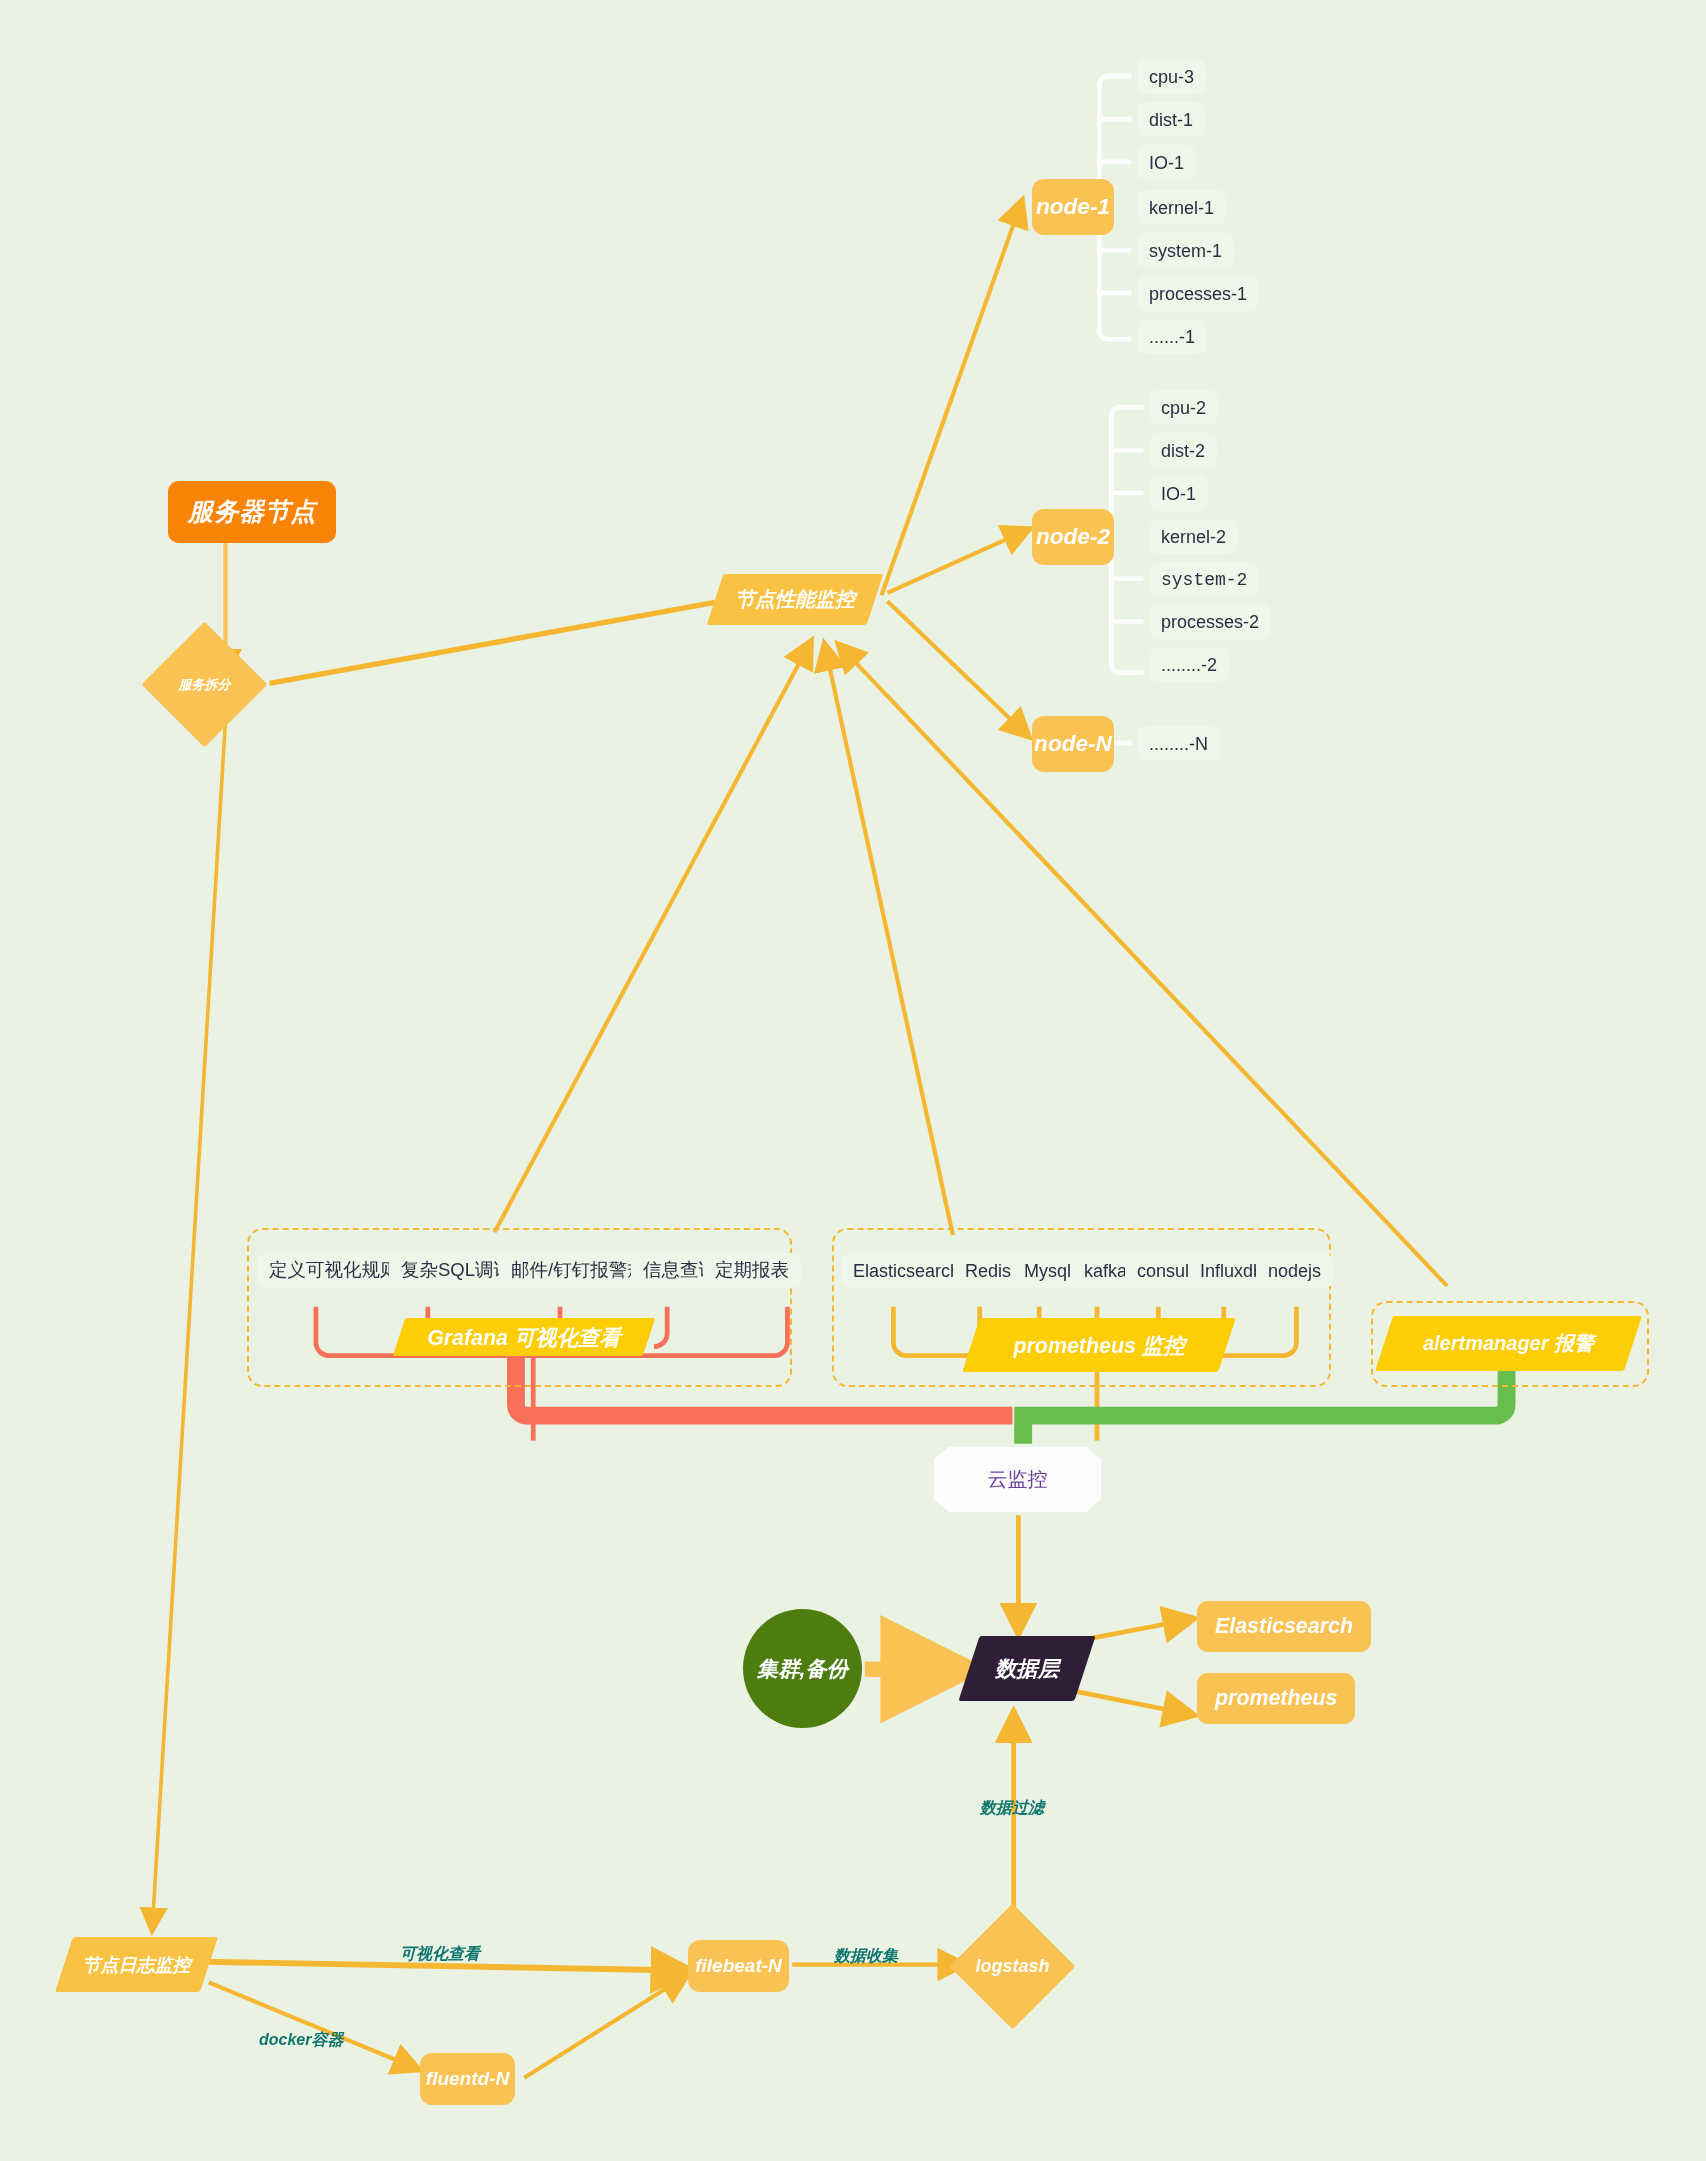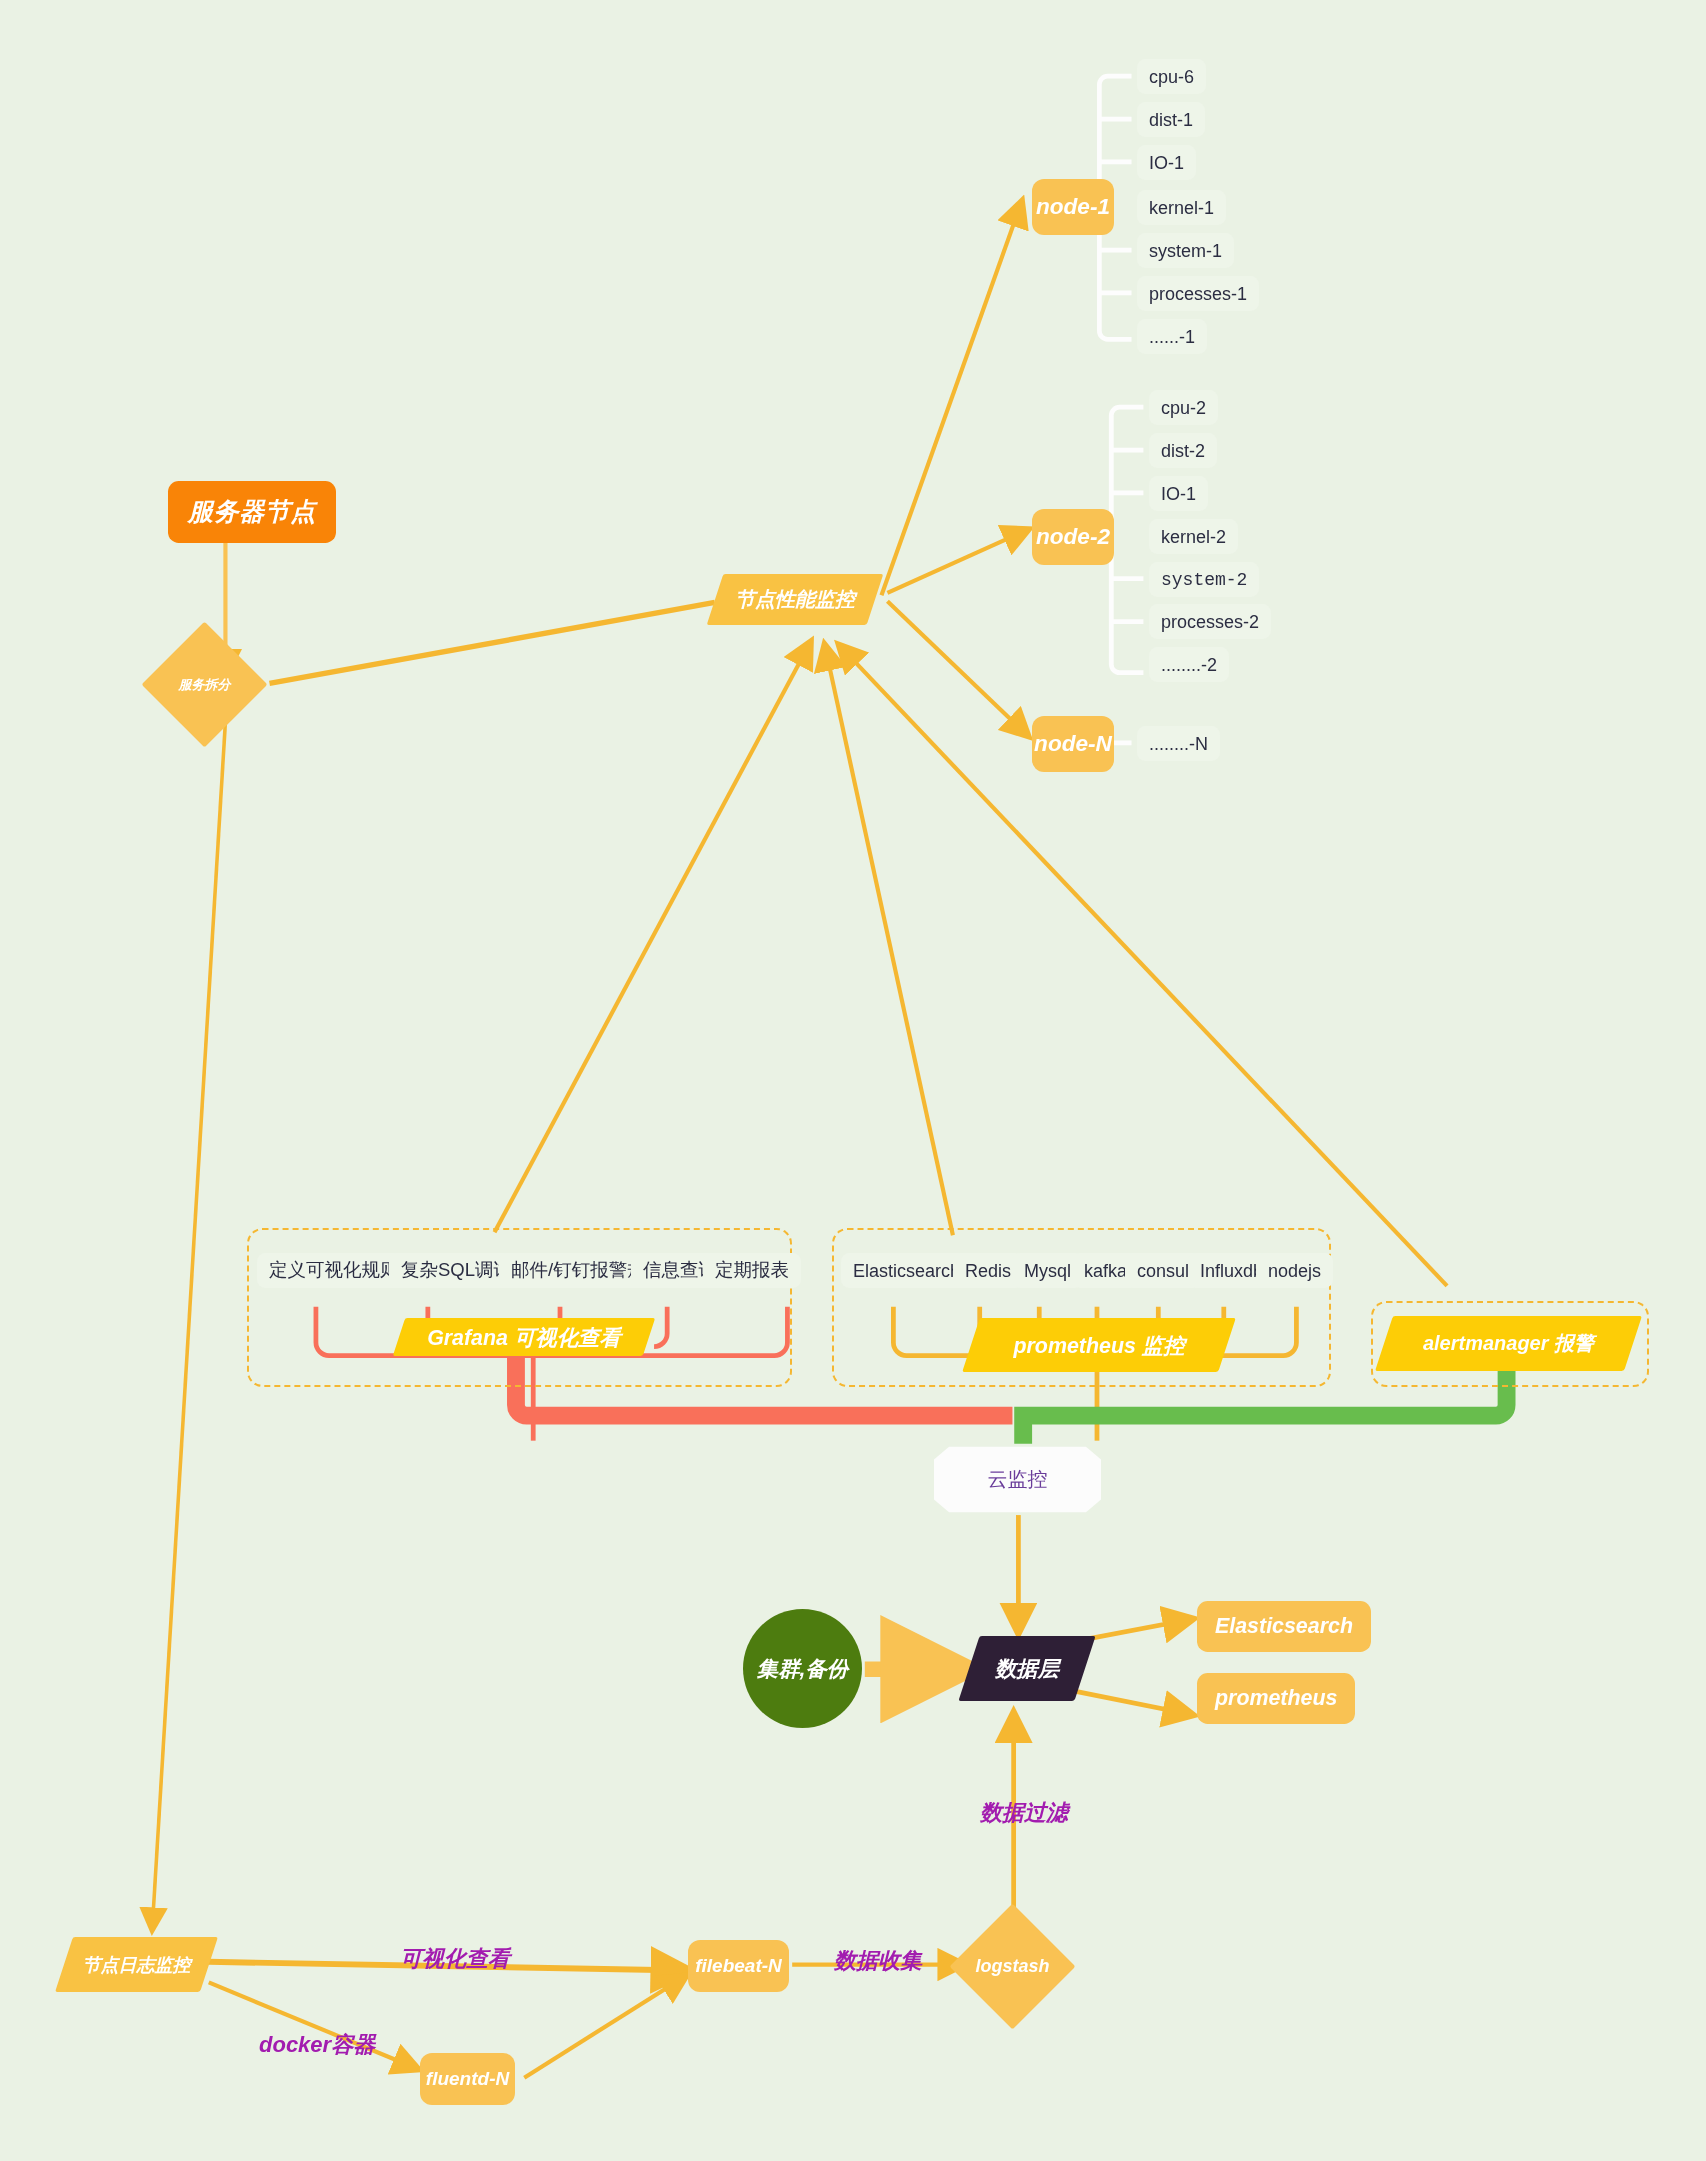--- a/index.html
+++ b/index.html
@@ -51,22 +51,22 @@
   
   .dashgroup{position:absolute;border:2.4px dashed #f5b731;border-radius:15.5px;background:transparent;}
 
   
   .cloud{position:absolute;background:#fcfcfc;color:#6a3d9a;
          display:flex;align-items:center;justify-content:center;
          font-size:20px;white-space:nowrap;
          clip-path:polygon(0% 22%,9% 4%,91% 4%,100% 22%,100% 78%,91% 96%,9% 96%,0% 78%);}
 
   
-  .elabel{position:absolute;color:#a21caf;font-style:italic;font-weight:bold;
-          font-size:22px;white-space:nowrap;}
+  .elabel{position:absolute;color:#0f766e;font-style:italic;font-weight:bold;
+          font-size:16px;white-space:nowrap;}
 </style>
 </head>
 <body>
 
 <div id="stage">
 
   <svg id="wires" viewBox="0 0 2866 3630">
     <defs>
       <marker id="ah" markerWidth="8" markerHeight="8" refX="6" refY="4" orient="auto">
         <path d="M0,0 L8,4 L0,8 z" fill="#f5b731"></path>
@@ -138,21 +138,21 @@
 
     <path d="M350,3330 L700,3475" stroke="#f5b731" stroke-width="7" fill="none" marker-end="url(#ah)"></path>
 
     <path d="M880,3490 L1150,3320" stroke="#f5b731" stroke-width="7" fill="none" marker-end="url(#ah)"></path>
 
     <path d="M1330,3300 L1616,3300" stroke="#f5b731" stroke-width="7" fill="none" marker-end="url(#ah)"></path>
   </svg>
 
   <div class="node nodebox" style="left:1032px;top:179px;width:82px;height:56px;">node-1</div>
 
-  <div class="node leafbox" style="left:1137px;top:59px;height:35px;">cpu-6</div>
+  <div class="node leafbox" style="left:1137px;top:59px;height:35px;">cpu-3</div>
   <div class="node leafbox" style="left:1137px;top:102px;height:35px;">dist-1</div>
   <div class="node leafbox" style="left:1137px;top:145px;height:35px;">IO-1</div>
   <div class="node leafbox" style="left:1137px;top:190px;height:35px;">kernel-1</div>
   <div class="node leafbox" style="left:1137px;top:233px;height:35px;">system-1</div>
   <div class="node leafbox" style="left:1137px;top:276px;height:35px;">processes-1</div>
   <div class="node leafbox" style="left:1137px;top:319px;height:35px;">......-1</div>
 
   <div class="node nodebox" style="left:1032px;top:509px;width:82px;height:56px;">node-2</div>
 
   <div class="node leafbox" style="left:1149px;top:390px;height:35px;">cpu-2</div>

